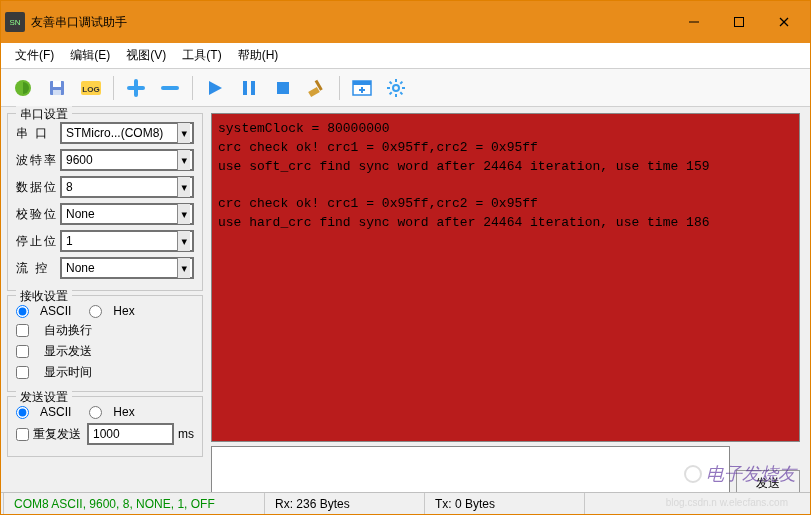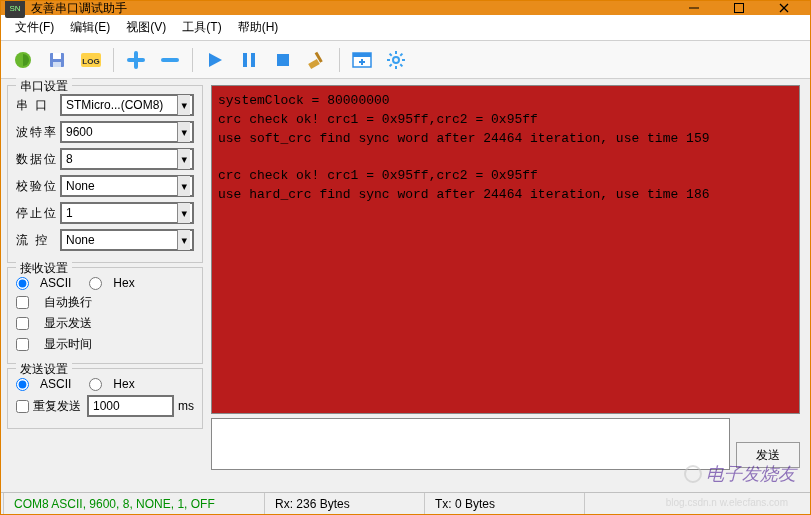--- a/index.html
+++ b/index.html
@@ -1,18 +1,18 @@
 <!DOCTYPE html>
 <html><head>
 <meta charset="utf-8">
 <style>
 * { box-sizing: border-box; margin: 0; padding: 0; font-family: "Microsoft YaHei", "SimSun", sans-serif; }
 body { width: 811px; height: 515px; background: #f0f0f0; border: 1px solid #e08000; overflow: hidden; position: relative; }
 
-.titlebar { height: 14px; background: #e88c1a; display: flex; align-items: center; padding: 0 4px; }
+.titlebar { height: 42px; background: #e88c1a; display: flex; align-items: center; padding: 0 4px; }
 .titlebar .app-icon { width: 20px; height: 20px; background: #3a3a3a; border-radius: 2px; display: flex; align-items: center; justify-content: center; color: #8cff8c; font-size: 8px; margin-right: 6px; }
 .titlebar .title { color: #000; font-size: 12px; flex: 1; }
 .titlebar .win-btns { display: flex; }
 .titlebar .win-btn { width: 45px; height: 28px; display: flex; align-items: center; justify-content: center; font-size: 14px; }
 .titlebar .win-btn svg { width: 12px; height: 12px; }
 
 .menubar { height: 26px; background: #fff; border-bottom: 1px solid #d0d0d0; display: flex; align-items: center; padding: 0 6px; font-size: 12px; }
 .menubar .menu-item { padding: 4px 8px; cursor: default; }
 
 .toolbar { height: 38px; background: #f8f8f8; border-bottom: 1px solid #d0d0d0; display: flex; align-items: center; padding: 0 6px; gap: 2px; }

